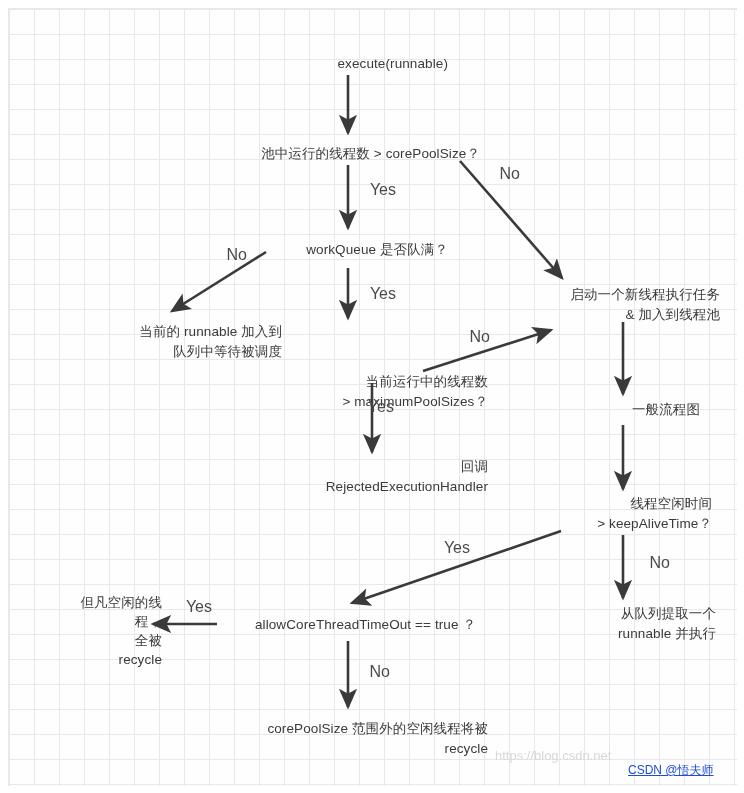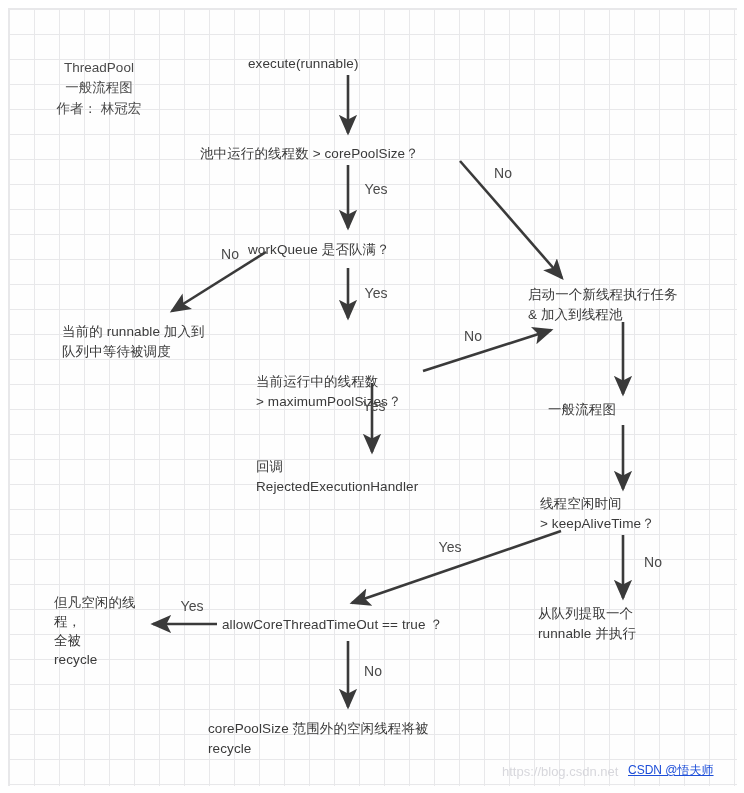--- a/index.html
+++ b/index.html
@@ -36,37 +36,37 @@
     left: 0;
     top: 0;
     width: 744px;
     height: 793px;
   }
   .node {
     position: absolute;
     color: #3a3a3a;
     font-size: 13.5px;
     line-height: 1.45;
-    text-align: left;
+    text-align: right;
     white-space: pre-line;
     letter-spacing: 0.1px;
   }
   .title-block {
     position: absolute;
     color: #4a4a4a;
     font-size: 13.5px;
     line-height: 1.5;
     text-align: center;
     white-space: pre-line;
   }
   .edge-label {
     position: absolute;
     color: #4a4a4a;
-    font-size: 14px;
-    text-align: center;
+    font-size: 16px;
+    text-align: right;
   }
   .watermark {
     position: absolute;
     color: #d7d7dc;
     font-size: 13px;
     white-space: nowrap;
     pointer-events: none;
   }
   .wm-b {
     position: absolute;
@@ -114,23 +114,20 @@
 
     <line x1="623" y1="535" x2="623" y2="598" stroke="#3a3a3a" stroke-width="2.6" marker-end="url(#ahb)"></line>
 
     <line x1="561" y1="531" x2="352" y2="603" stroke="#3a3a3a" stroke-width="2.6" marker-end="url(#ahb)"></line>
 
     <line x1="217" y1="624" x2="153" y2="624" stroke="#3a3a3a" stroke-width="2.6" marker-end="url(#ahb)"></line>
 
     <line x1="348" y1="641" x2="348" y2="707" stroke="#3a3a3a" stroke-width="2.6" marker-end="url(#ahb)"></line>
   </svg>
 
-  <div class="title-block" style="left:40px; top:58px; width:118px;">ThreadPool
-一般流程图
-作者： 林冠宏</div>
 
   <div class="node" style="left:248px; top:54px; width:200px;">execute(runnable)</div>
 
   <div class="node" style="left:200px; top:144px; width:280px;">池中运行的线程数 &gt; corePoolSize？</div>
 
   <div class="node" style="left:62px; top:322px; width:220px;">当前的 runnable 加入到
 队列中等待被调度</div>
 
   <div class="node" style="left:248px; top:240px; width:200px;">workQueue 是否队满？</div>
 
@@ -173,16 +170,16 @@
   <div class="edge-label" style="left:456px; top:328px; width:34px;">No</div>
 
   <div class="edge-label" style="left:636px; top:554px; width:34px;">No</div>
 
   <div class="edge-label" style="left:430px; top:539px; width:40px;">Yes</div>
 
   <div class="edge-label" style="left:172px; top:598px; width:40px;">Yes</div>
 
   <div class="edge-label" style="left:356px; top:663px; width:34px;">No</div>
 
-  <div class="watermark" style="left:495px; top:764px;margin-left:7px;">https://blog.csdn.net</div>
+  <div class="watermark" style="left:495px; top:748px;">https://blog.csdn.net</div>
   <div class="wm-b" style="left:628px; top:762px;">CSDN @悟夫师</div>
 
 </div>
 
 </body></html>

